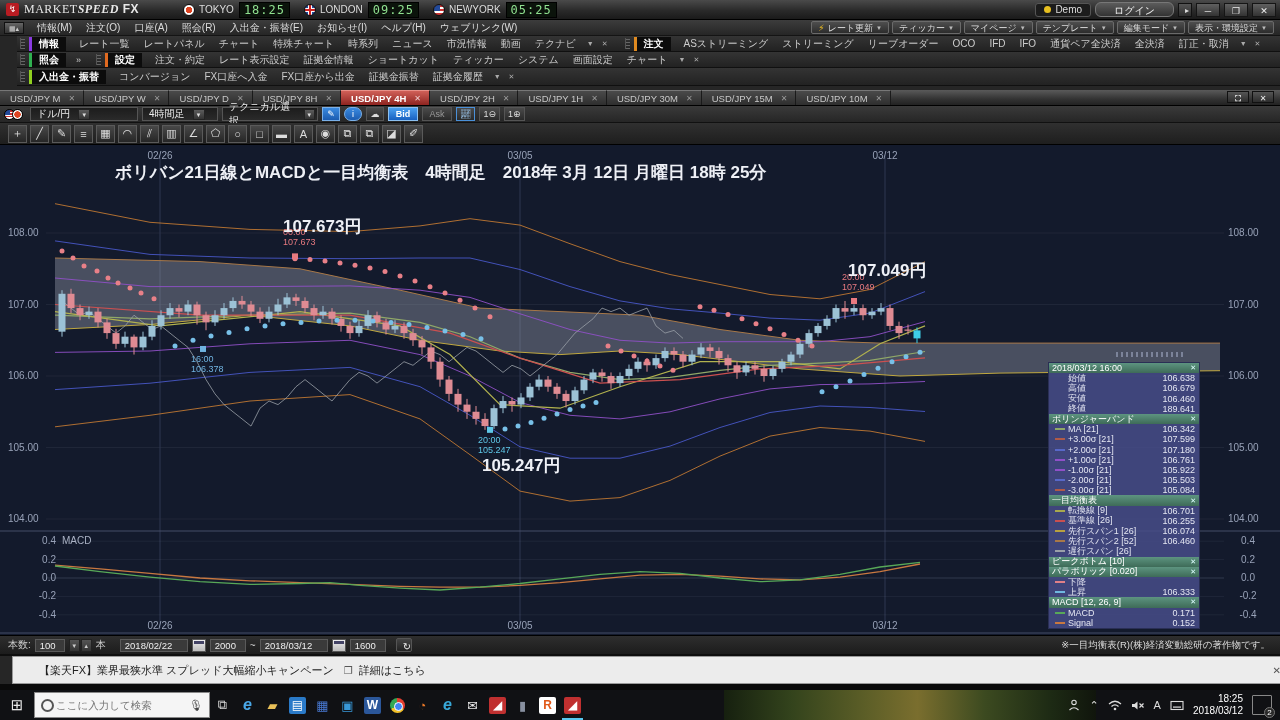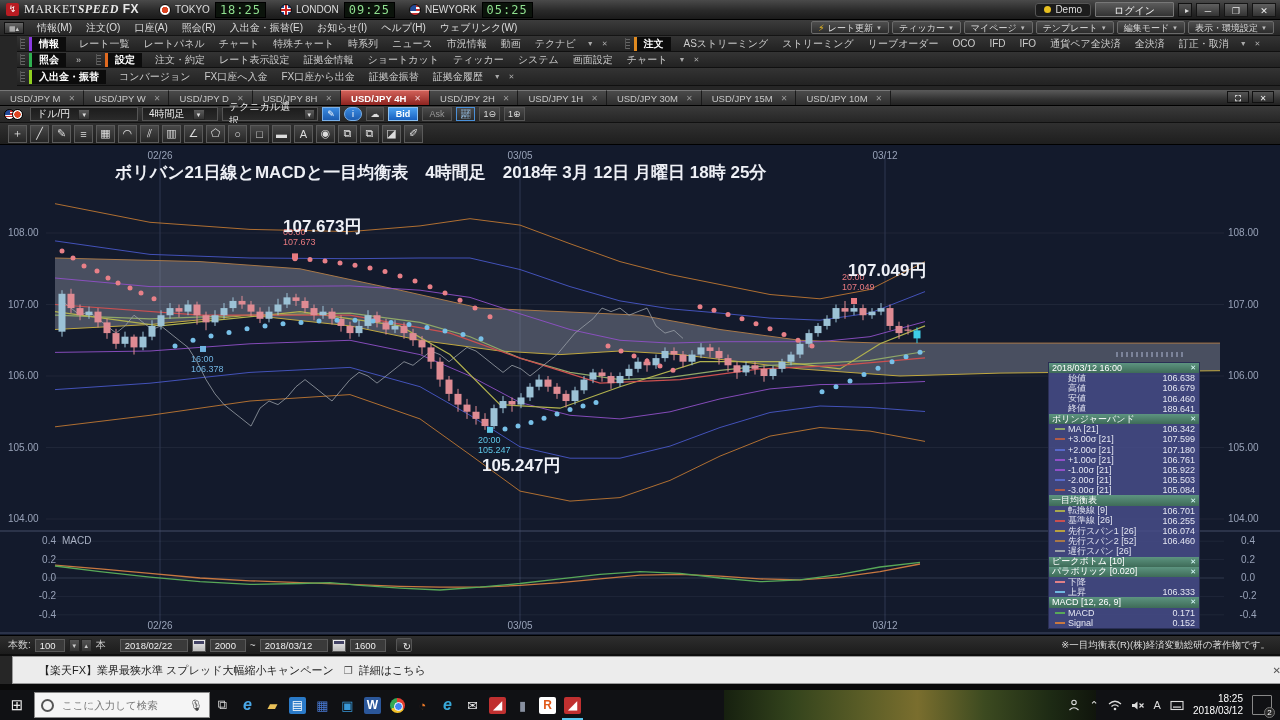--- a/index.html
+++ b/index.html
@@ -5,21 +5,21 @@
   html,body{margin:0;padding:0;background:#000;}
   *{box-sizing:border-box;font-family:"Liberation Sans","DejaVu Sans",sans-serif;}
   .screen{position:relative;width:1280px;height:720px;background:#262626;overflow:hidden;}
 
   
   .titlebar{position:absolute;left:0;top:0;width:1280px;height:20px;
     background:linear-gradient(#4a4a4a,#2a2a2a 55%,#1a1a1a);border-bottom:1px solid #000;
     display:flex;align-items:center;padding:0 4px;color:#ddd;}
   .logo-badge{width:13px;height:13px;background:#b81c22;border-radius:2px;color:#fff;
     font-size:9px;line-height:13px;text-align:center;margin:0 5px 0 2px;}
-  .brand{font-size:12px;color:#e8e8e8;letter-spacing:.5px;margin-right:20px;}
+  .brand{font-size:12px;color:#e8e8e8;letter-spacing:.5px;margin-right:44px;}
   .brand .b1{font-family:"Liberation Serif","DejaVu Serif",serif;}
   .brand .b2{font-family:"Liberation Serif","DejaVu Serif",serif;font-style:italic;font-weight:bold;}
   .brand .b3{font-weight:bold;}
   .clock{display:flex;align-items:center;margin-right:14px;}
   .flag{width:12px;height:12px;border-radius:50%;margin-right:4px;border:1px solid #111;}
   .flag.tokyo{background:radial-gradient(circle at 50% 50%,#d42 0 3px,#fff 3.5px);}
   .flag.london{background:
       linear-gradient(#c22,#c22) center/100% 2px no-repeat,
       linear-gradient(#c22,#c22) center/2px 100% no-repeat,
       linear-gradient(#fff,#fff) center/100% 4px no-repeat,
@@ -27,21 +27,21 @@
   .flag.newyork{background:
       linear-gradient(#234a9a,#234a9a) left top/6px 6px no-repeat,
       repeating-linear-gradient(#c33 0 2px,#fff 2px 4px);}
   .clock .city{font-size:10px;color:#ddd;margin-right:5px;}
   .clock .lcd{font-family:"DejaVu Sans Mono","Liberation Mono",monospace;font-size:12px;
     color:#8fe08f;background:#0b130b;border:1px solid #000;padding:0 4px;letter-spacing:1px;}
   .tb-right{margin-left:auto;display:flex;align-items:center;gap:4px;}
   .demo-chip{display:flex;align-items:center;gap:4px;background:#1c1c1c;border:1px solid #555;
     border-radius:3px;padding:1px 8px;font-size:10px;color:#ddd;height:14px;}
   .demo-dot{width:7px;height:7px;border-radius:50%;background:#e8c020;}
-  .login-btn{background:linear-gradient(#5c5c5c,#333);border:1px solid #777;border-radius:1px;
+  .login-btn{background:linear-gradient(#5c5c5c,#333);border:1px solid #777;border-radius:6px;
     color:#eee;font-size:10px;padding:1px 18px;height:15px;}
   .tiny-btn{background:linear-gradient(#555,#2e2e2e);border:1px solid #111;color:#ddd;
     width:14px;height:14px;font-size:8px;text-align:center;line-height:12px;}
   .winbtn{background:linear-gradient(#606060,#333);border:1px solid #151515;color:#eee;
     width:24px;height:14px;font-size:9px;text-align:center;line-height:12px;font-weight:bold;}
 
   
   .menubar{position:absolute;left:0;top:20px;width:1280px;height:16px;background:linear-gradient(#3c3c3c,#262626);
     border-bottom:1px solid #141414;display:flex;align-items:center;color:#ddd;font-size:10px;}
   .menu-sys{width:20px;height:12px;background:linear-gradient(#666,#333);border:1px solid #111;margin:0 6px 0 4px;
@@ -133,21 +133,21 @@
   .noticebar .nico{color:#555;margin-left:10px;font-size:10px;}
   .noticebar .nx{margin-left:auto;margin-right:10px;color:#555;font-size:10px;font-weight:bold;}
   .gap2{position:absolute;left:0;top:684px;width:1280px;height:6px;background:#0a0a0a;}
 
   
   .taskbar{position:absolute;left:0;top:690px;width:1280px;height:30px;background:#101114;display:flex;align-items:center;}
   .wallstrip{position:absolute;left:724px;top:0;width:372px;height:30px;
     background:linear-gradient(90deg,#16200f,#33431c 18%,#5c5e27 38%,#7a6e2e 52%,#3c4a20 70%,#1d2a14 88%,#10150c);}
   .start{width:34px;height:30px;display:flex;align-items:center;justify-content:center;color:#e8e8e8;font-size:15px;z-index:2;}
   .searchbox{width:176px;height:26px;background:#f5f5f5;border:1px solid #888;display:flex;align-items:center;
-    gap:6px;padding:0 6px;z-index:2;}
+    padding:0 6px;z-index:2;}
   .searchbox .circ{width:13px;height:13px;border:2px solid #555;border-radius:50%;flex:0 0 auto;}
   .searchbox input{border:0;outline:0;background:transparent;font-size:10.5px;color:#444;width:118px;}
   .searchbox .mic{color:#444;font-size:11px;margin-left:auto;}
   .apps{display:flex;align-items:center;z-index:2;}
   .app{width:25px;height:30px;display:flex;align-items:center;justify-content:center;font-size:13px;position:relative;}
   .app .tile{width:17px;height:17px;display:flex;align-items:center;justify-content:center;border-radius:2px;font-size:12px;font-weight:bold;}
   .app.active:after{content:"";position:absolute;left:2px;right:2px;bottom:0;height:2px;background:#58c8f0;}
   .chrome-ball{width:15px;height:15px;border-radius:50%;
     background:conic-gradient(#e53e30 0 120deg,#f2c028 120deg 240deg,#34a853 240deg 360deg);position:relative;}
   .chrome-ball:after{content:"";position:absolute;left:4px;top:4px;width:7px;height:7px;border-radius:50%;

